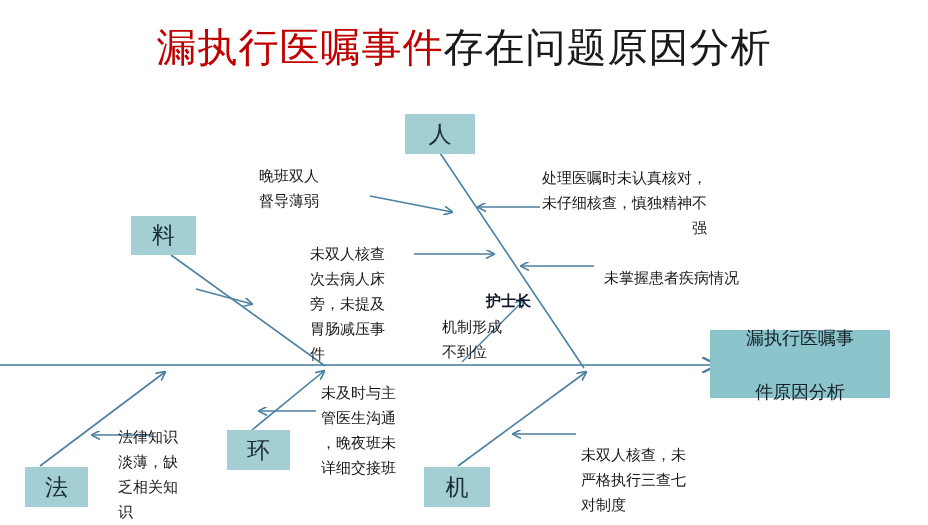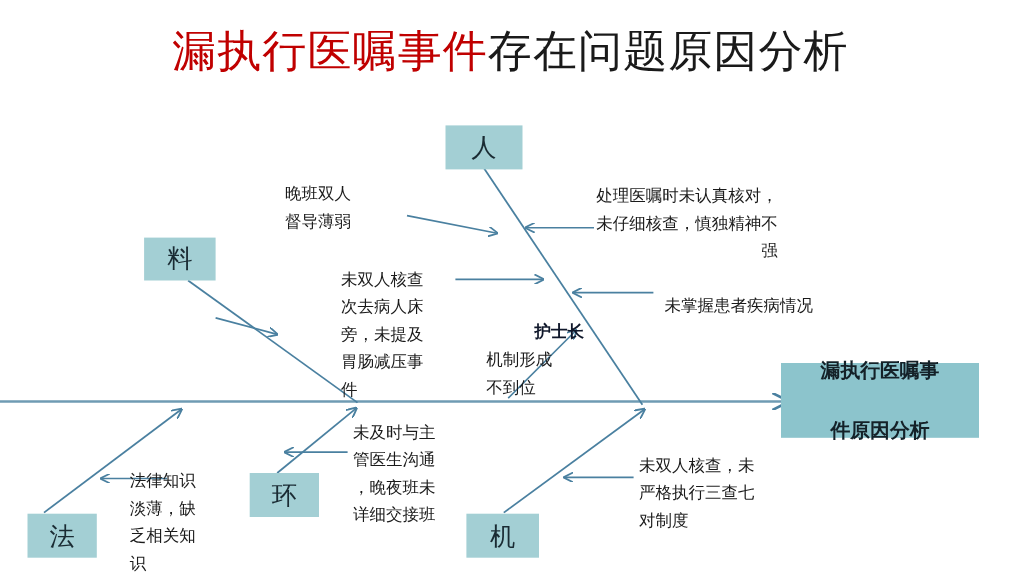--- a/index.html
+++ b/index.html
@@ -59,33 +59,33 @@
     background: #8cc4cc;
     color: #142128;
     font-size: 18px;
     line-height: 27px;
     text-align: center;
     display: flex;
     align-items: center;
     justify-content: center;
     font-family: "DejaVu Sans", "Liberation Sans", sans-serif;
   }
-  .result-box span { display: block; padding: 0 6px; font-weight: bold; }
+  .result-box span { display: block; padding: 0 6px; }
 
   
   .cause {
     position: absolute;
     color: #1a1a1a;
     font-size: 15px;
     line-height: 25px;
     font-family: "DejaVu Sans", "Liberation Sans", sans-serif;
     white-space: pre-line;
   }
   .cause.w-narrow { width: 104px; }
-  .cause.w-wide   { width: 150px; }
+  .cause.w-wide   { width: 150px; margin-top: 32px; }
   .cause.w-xwide  { width: 180px; }
   .cause.w-auto   { width: auto; white-space: nowrap; }
 
   .sub-label {
     position: absolute;
     color: #0f172a;
     font-size: 15px;
     font-weight: bold;
     line-height: 22px;
     white-space: nowrap;

